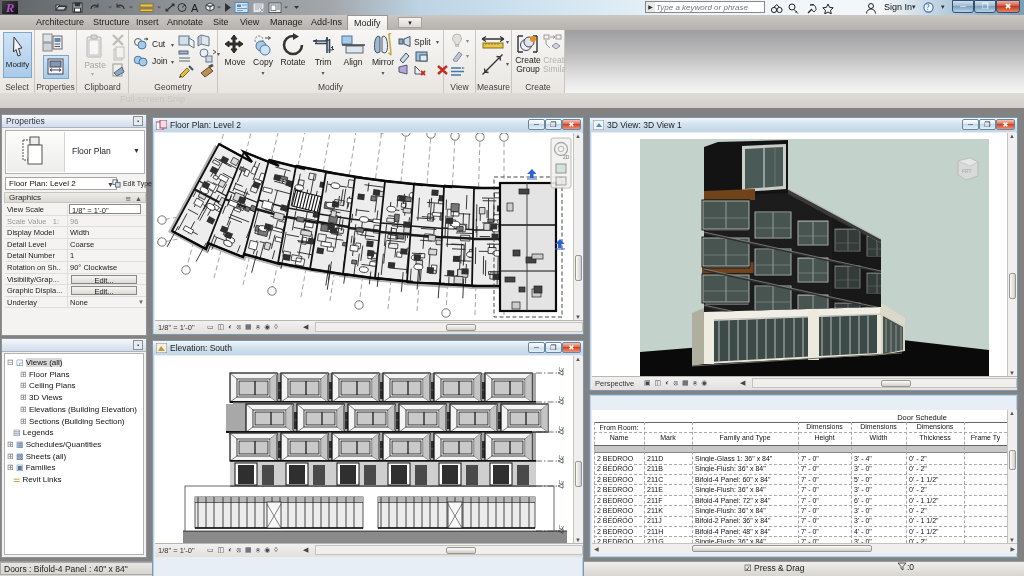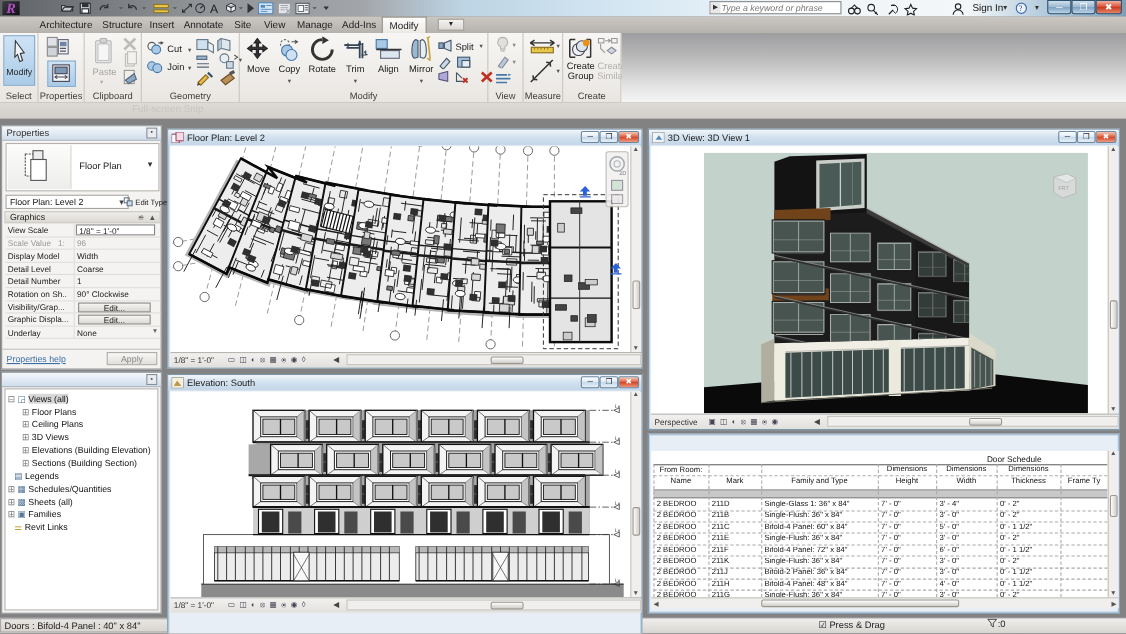--- a/index.html
+++ b/index.html
@@ -392,24 +392,20 @@
       <span class="lab">Graphic Displa...</span>
       <span class="vborder"></span>
       <span class="val" style="left:66px;top:1px;width:66px;height:9px;background:linear-gradient(#f6f5f3,#dddad5);border:1px solid #888;text-align:center;line-height:9px">Edit...</span>
     </div>
  <div class="prow" style="top:181.8px">
       <span class="lab">Underlay</span>
       <span class="vborder"></span>
       <span class="val">None</span>
     </div>
  <div style="position:absolute;right:2px;top:184px;font-size:6px;color:#666">▼</div>
- <div style="position:absolute;left:0;bottom:0;width:144px;height:18px;border-top:1px solid #c5c2bd">
-  <span style="position:absolute;left:4px;top:4px;font-size:8px;color:#3a6ea5;text-decoration:underline">Properties help</span>
-  <span style="position:absolute;right:3px;top:2px;width:46px;height:12px;background:linear-gradient(#f8f7f6,#e2dfda);border:1px solid #b0ada8;font-size:8px;color:#888;text-align:center;line-height:11px">Apply</span>
- </div>
 </div>
 
 <div class="palette" style="left:1px;top:338px;width:146px;height:220px">
  <div class="palhead">
       <span class="pbtn">▪</span>
     </div>
  <div style="position:absolute;left:2px;top:14px;right:2px;bottom:2px;background:#fff;border:1px solid #b5b2ae;overflow:hidden" id="tree">
   <div class="trow" style="top:3px;left:2px"><span class="tbox">⊟</span> <span class="ticn">◲</span> <span style="background:#d8d8d8">Views (all)</span></div>
   <div class="trow" style="top:14.7px;left:15px"><span class="tbox">⊞</span> Floor Plans</div>
   <div class="trow" style="top:26.4px;left:15px"><span class="tbox">⊞</span> Ceiling Plans</div>

